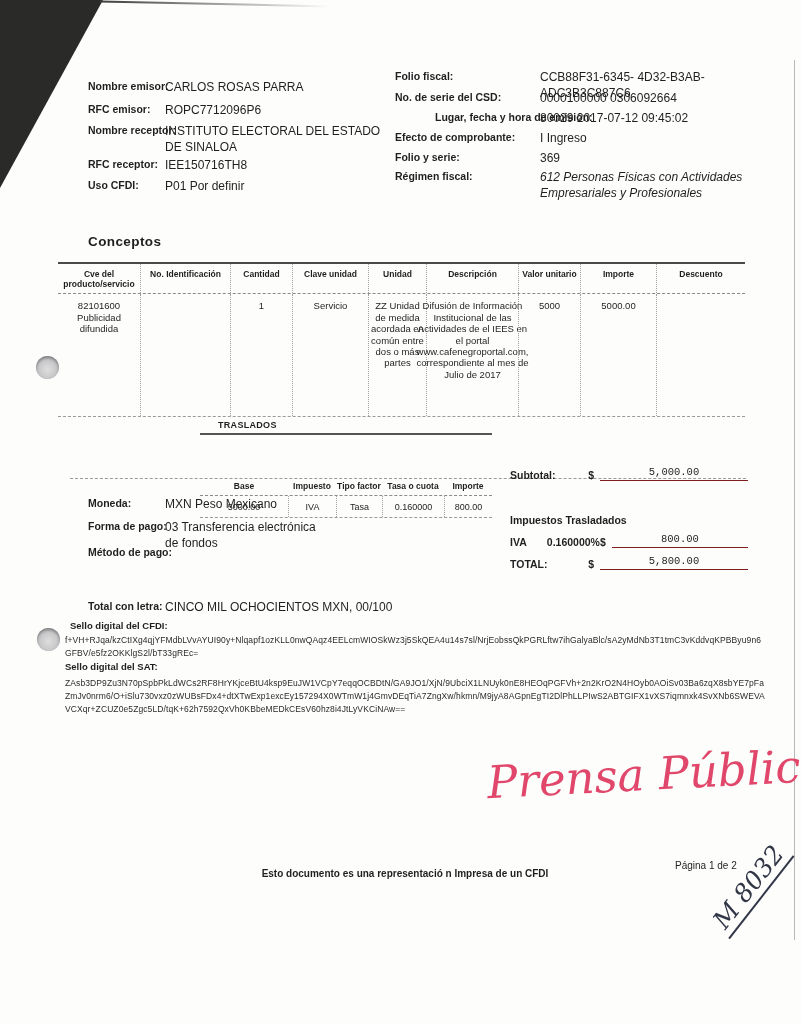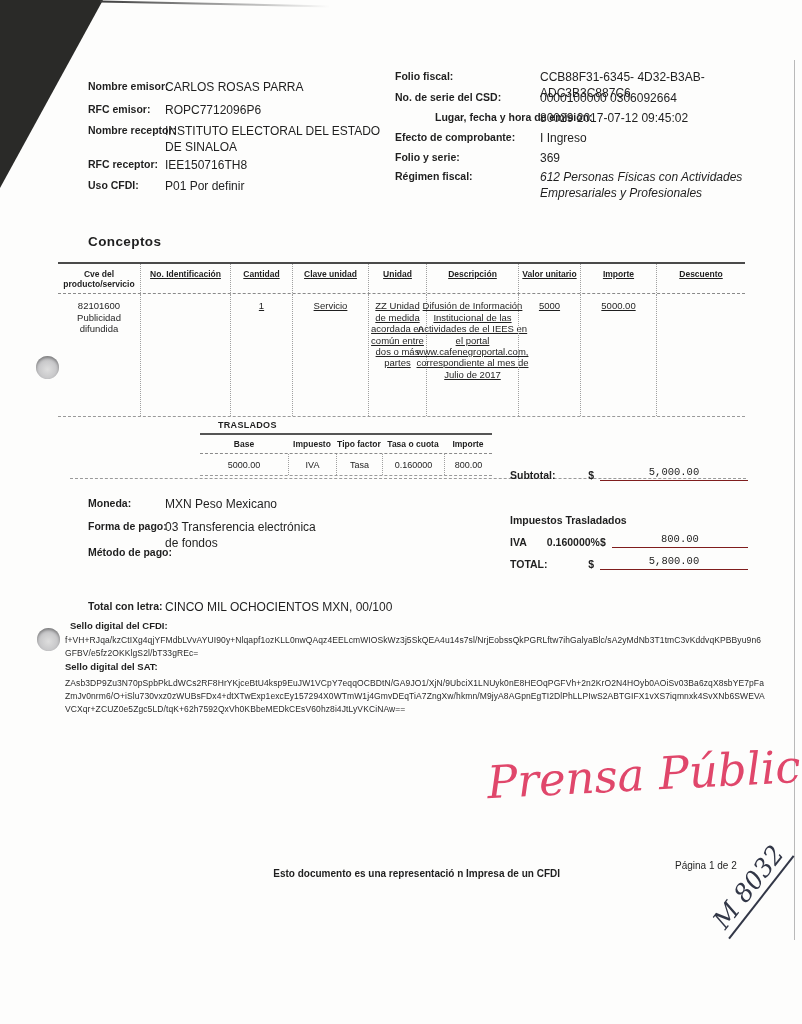--- a/index.html
+++ b/index.html
@@ -23,30 +23,30 @@
   .lbl { font-weight:bold; font-size:10.5px; position:absolute; }
   .val { font-size:12px; position:absolute; line-height:1.3; }
 
   .conceptos-title { position:absolute; left:88px; top:234px; font-size:13.5px; font-weight:bold; letter-spacing:.4px; }
 
   .ctable { position:absolute; left:58px; top:262px; width:687px; border-top:2px solid #4a4a4a; }
   .crow { display:grid; grid-template-columns:82px 90px 62px 76px 58px 92px 62px 76px 89px; }
   .chead { border-bottom:1px dashed #8a8a8a; }
   .chead > div { font-size:8.5px; font-weight:bold; text-align:center; padding:5px 2px 4px; line-height:1.2; }
   .cbody > div { font-size:9.5px; text-align:center; padding:6px 1px 4px; line-height:1.2; min-height:112px; }
-  .cbody > div + div, .chead > div + div { border-left:1px dotted #a0a0a0;text-decoration:underline; }
+  .cbody > div + div, .chead > div + div { border-left:1px dotted #a0a0a0; }
   .cbody { border-bottom:1px dashed #9a9a9a; }
   .desc-inner { width:130%; margin-left:-15%; }
 
   .ttable-wrap { position:absolute; left:200px; top:420px; width:292px; }
   .ttitle { font-size:9px; font-weight:bold; margin-left:18px; margin-bottom:3px; letter-spacing:.3px; }
   .ttable { border-top:2px solid #555; }
   .trow2 { display:grid; grid-template-columns:88px 48px 46px 62px 48px; }
   .thead2 > div { font-size:8.5px; font-weight:bold; text-align:center; padding:4px 1px; }
-  .thead2 { border-bottom:1px dashed #8a8a8a; }
+  .thead2 { border-bottom:1px dashed #8a8a8a;margin-top:42px; }
   .tbody2 > div { font-size:9px; text-align:center; padding:6px 1px 5px; }
   .tbody2 > div + div { border-left:1px dotted #a0a0a0; }
   .tbody2 { border-bottom:1px dashed #9a9a9a; }
 
   .dashline { position:absolute; left:70px; top:478px; width:676px; border-top:1px dashed #9a9a9a; }
 
   .trow { position:absolute; left:510px; width:238px; display:flex; align-items:flex-end; font-size:10.5px; }
   .trow .tl { font-weight:bold; }
   .trow .cur { margin-left:auto; font-weight:bold; padding-right:6px; }
   .trow .uval { width:148px; text-align:center; border-bottom:1px solid #7f1d1d; padding-bottom:2px;font-family:Liberation Mono, monospace; }
@@ -55,21 +55,21 @@
   .sello-txt { position:absolute; left:65px; width:700px; font-size:8.5px; line-height:1.55;
     word-break:break-all; letter-spacing:.1px; color:#2a2a2a; }
 
   .handwriting { position:absolute; left:487px; top:748px; width:320px;
     font-family:"DejaVu Serif", serif; font-style:italic; font-size:45px;
     transform:rotate(-3deg); white-space:nowrap; }
   .hand-num { position:absolute; left:697px; top:872px; transform:rotate(-52deg);
     font-family:"DejaVu Serif", serif; font-style:italic; font-size:25px; color:#323747;
     border-bottom:2px solid #323747; padding:0 4px 1px; white-space:nowrap; }
 
-  .footer-note { position:absolute; left:250px; top:868px; width:310px; text-align:right;
+  .footer-note { position:absolute; left:250px; top:868px; width:310px; text-align:center;
     font-size:10px; font-weight:bold; }
   .page-num { position:absolute; left:675px; top:860px; font-size:10px; }
 </style>
 </head>
 <body>
 
 <div class="page">
 
   <div class="corner-black"></div>
   <div class="corner-line"></div>

